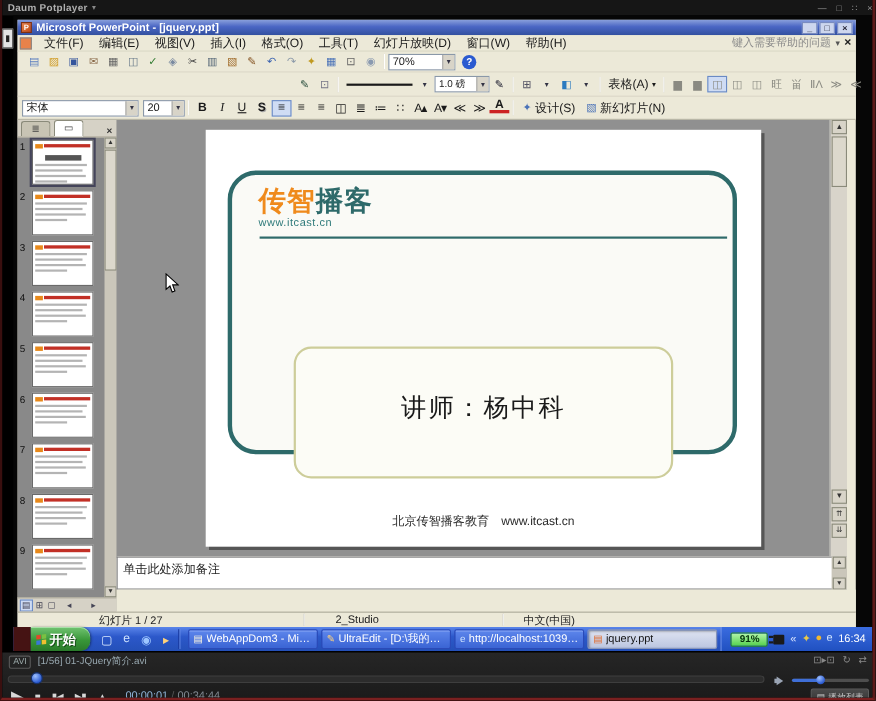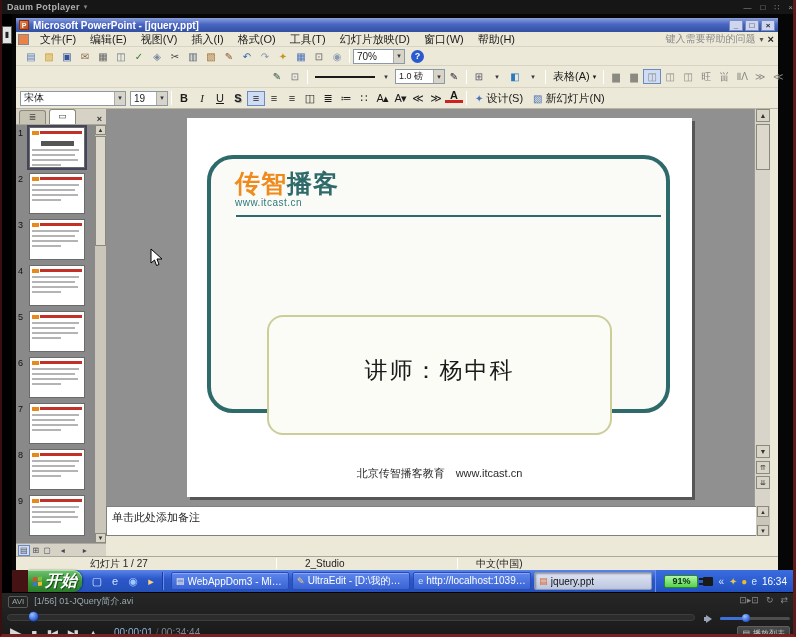--- a/index.html
+++ b/index.html
@@ -142,21 +142,21 @@
   
   #taskbar { left:10px; top:570px; width:781px; height:22px;
     background:linear-gradient(180deg,#5a85ea 0%,#2c58ca 40%,#2450b8 100%); display:flex; align-items:center; }
   #tb-maroon { width:16px; height:22px; background:#451313; flex:none; }
   #start-btn { width:54px; height:22px; border-radius:0 9px 9px 0; flex:none;
     background:linear-gradient(180deg,#72c472 0%,#389638 55%,#2a7a2a 100%);
     display:flex; align-items:center; gap:3px; padding-left:4px;
     box-shadow:inset 0 1px 0 #a8e0a8, 1px 0 2px rgba(0,0,0,.4); }
   #start-flag { width:10px; height:10px; display:grid; grid-template-columns:5px 5px; transform:skewY(-6deg); }
   #start-flag i { width:4px; height:4px; margin:0.5px; }
-  #start-label { color:#fff; font-size:16px; font-weight:bold; font-style:italic; text-shadow:1px 1px 0 #1a4a1a; }
+  #start-label { color:#fff; font-size:12px; font-weight:bold; text-shadow:1px 1px 0 #1a4a1a; }
   #quick { display:flex; gap:4px; margin-left:8px; font-size:11px; flex:none; align-items:center; }
   #quick span { width:14px; text-align:center; }
   .tb-div { width:2px; height:18px; margin:0 4px; border-left:1px solid #1a3aa0; border-right:1px solid #6a90ea; flex:none; }
   #tasks { display:flex; gap:3px; flex:1 1 auto; padding:0 3px; min-width:0; }
   .task-btn { flex:1 1 0; min-width:0; height:18px; border-radius:2px;
     background:linear-gradient(180deg,#5e86ec,#3a64d4); border:1px solid #2a4ab8;
     box-shadow:inset 0 1px 0 #8aa8f4; color:#fff; font-size:10px;
     display:flex; align-items:center; gap:3px; padding:0 4px; white-space:nowrap; overflow:hidden; }
   .task-btn .tico { font-size:9px; flex:none; }
   .task-btn .tlabel { overflow:hidden; text-overflow:ellipsis; }
@@ -262,21 +262,21 @@
             <span class="ticon" data-name="paste-icon" style="color: rgb(160, 106, 40);">▧</span>
             <span class="ticon" data-name="format-painter-icon" style="color: rgb(138, 90, 42);">✎</span>
             <span class="ticon" data-name="undo-icon" style="color: rgb(58, 98, 176);">↶</span>
             <span class="ticon" data-name="redo-icon" style="color: rgb(138, 152, 168);">↷</span>
             <span class="ticon" data-name="hyperlink-icon" style="color: rgb(192, 154, 32);">✦</span>
             <span class="ticon" data-name="insert-table-icon" style="color: rgb(74, 114, 184);">▦</span>
             <span class="ticon" data-name="expand-dialog-icon" style="color: rgb(102, 102, 102);">⊡</span>
             <span class="ticon" data-name="color-scheme-icon" style="color: rgb(138, 154, 176);">◉</span>
         </span>
         <span class="tsep"></span>
-        <span class="combo" style="width:52px" data-name="zoom-select">
+        <span class="combo" style="width:61px" data-name="zoom-select">
           <span>70%</span>
           <span class="dd" data-name="chevron-down-icon">▾</span>
         </span>
         <span class="helpicon" data-name="help-icon">?</span>
       </div>
 
       <div class="abs toolbar" id="tb2" data-name="tables-borders-toolbar">
         <span class="ticon" data-name="draw-table-icon" style="color:#335544">✎</span>
         <span class="ticon" data-name="eraser-icon" style="color:#778">⊡</span>
         <span class="tsep"></span>
@@ -311,21 +311,21 @@
             <span class="ticon grey-ico" data-name="autofit-icon">≪</span>
         </span>
       </div>
 
       <div class="abs toolbar" id="tb3" data-name="formatting-toolbar">
         <span class="combo" style="width:106px" data-name="font-name-select">
           <span>宋体</span>
           <span class="dd" data-name="chevron-down-icon">▾</span>
         </span>
         <span class="combo" style="width:38px;margin-left:4px" data-name="font-size-select">
-          <span>19</span>
+          <span>20</span>
           <span class="dd" data-name="chevron-down-icon">▾</span>
         </span>
         <span class="tsep"></span>
         <span style="display:flex">
           <span class="ticon" data-name="bold-icon">B</span>
             <span class="ticon" data-name="italic-icon">I</span>
             <span class="ticon" data-name="underline-icon">U</span>
             <span class="ticon" data-name="shadow-icon">S</span>
             <span class="ticon pressed" data-name="align-left-icon">≡</span>
             <span class="ticon" data-name="align-center-icon">≡</span>

